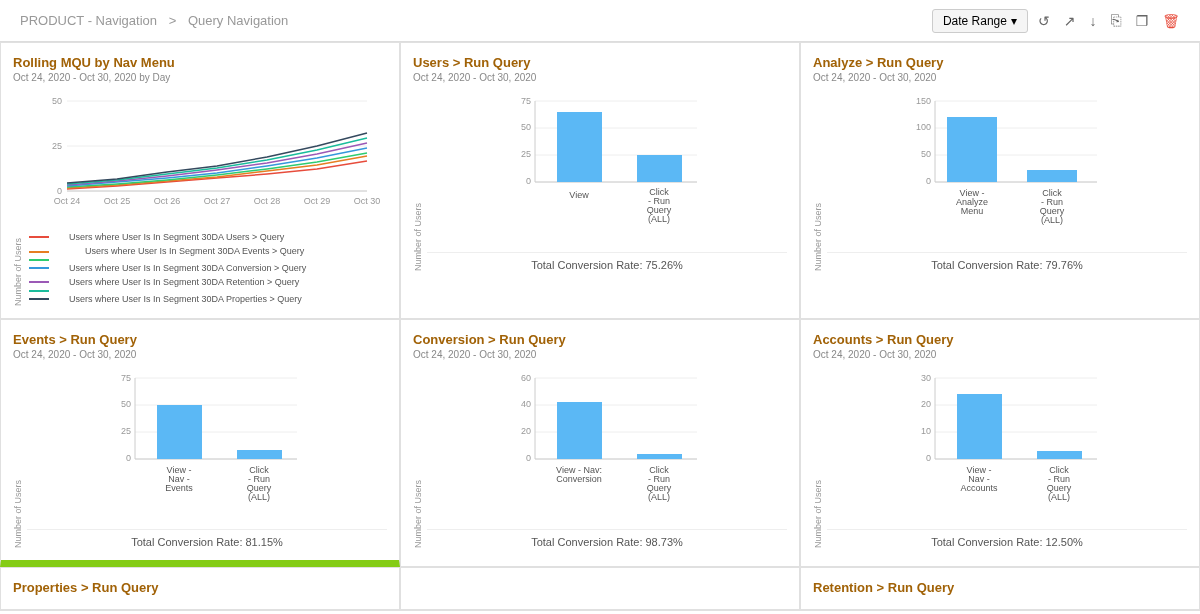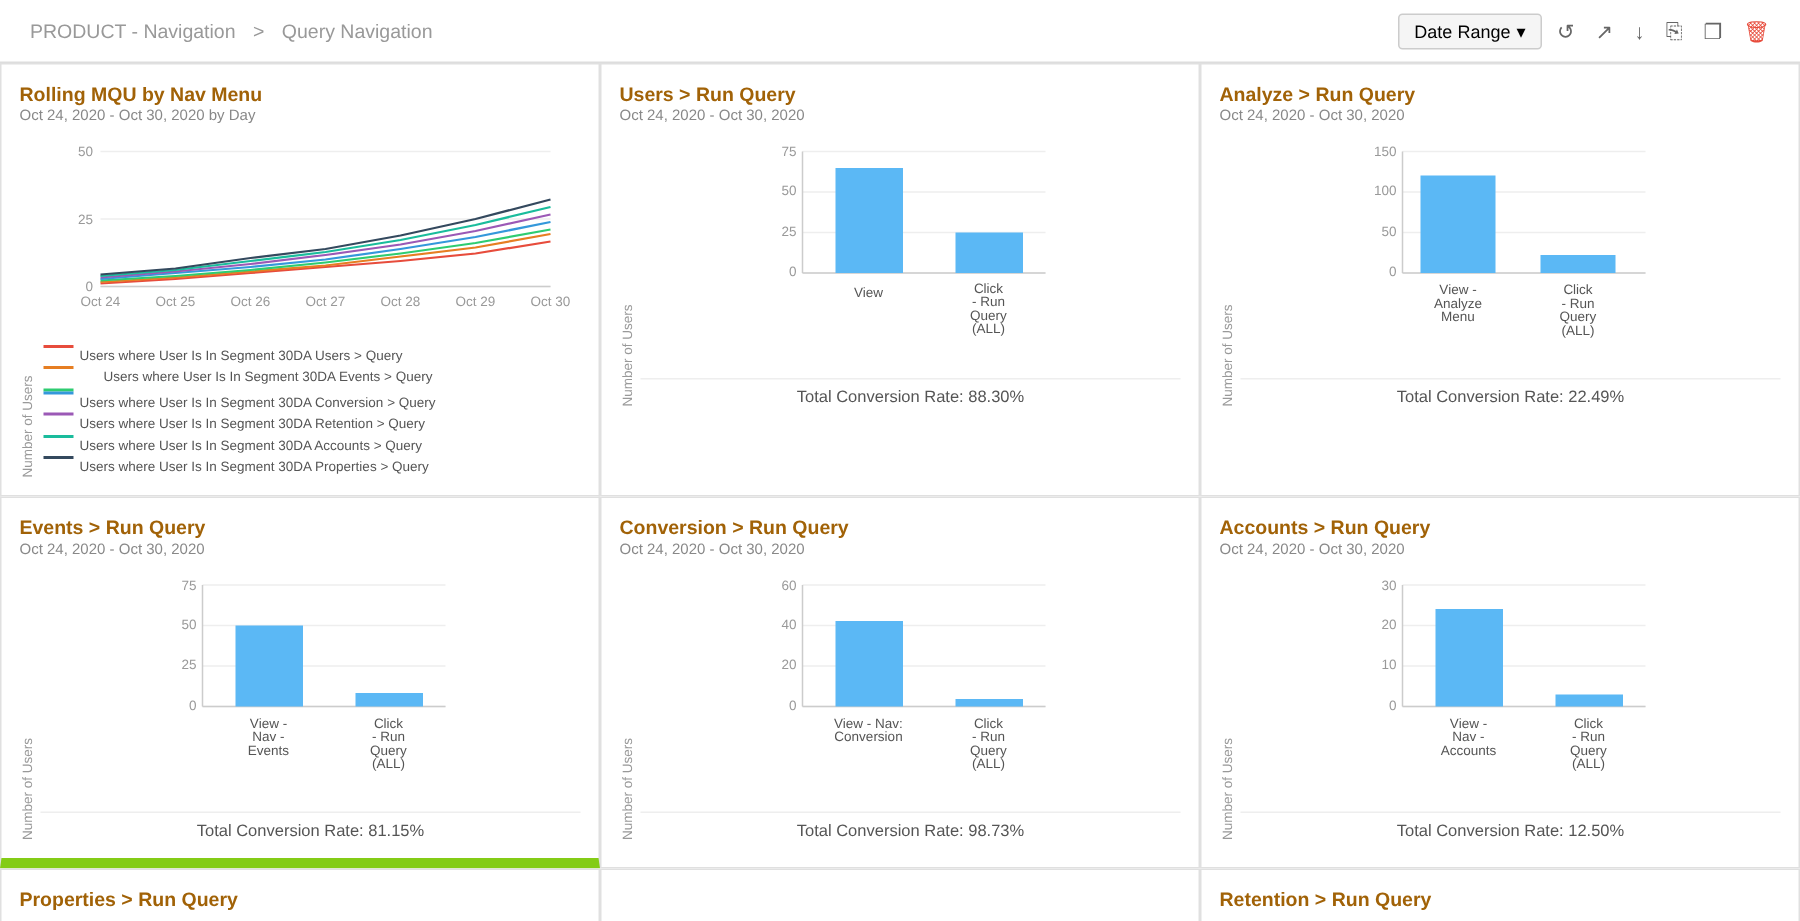--- a/index.html
+++ b/index.html
@@ -70,21 +70,22 @@
     }
 
     
     .legend {
       margin-top: 6px;
       font-size: 9px;
       line-height: 1.6;
     }
     .legend-item {
       display: flex;
-      gap: 4px;
+      align-items: center;
+      gap: 20px;
     }
     .legend-color {
       width: 20px;
       height: 2px;
       flex-shrink: 0;
     }
 
     svg text { font-family: Arial, sans-serif; }
   </style>
 </head>
@@ -161,21 +162,20 @@
           <div class="legend-item">
               <div class="legend-color" style="background:#3498db;"></div>
               <span style="font-size:9px; color:#555;">Users where User Is In Segment 30DA Conversion &gt; Query</span>
             </div>
           <div class="legend-item">
               <div class="legend-color" style="background:#9b59b6;"></div>
               <span style="font-size:9px; color:#555;">Users where User Is In Segment 30DA Retention &gt; Query</span>
             </div>
           <div class="legend-item">
               <div class="legend-color" style="background:#1abc9c;"></div>
-              <span style="font-size:9px; color:#555;">Users where User Is In Segment 30DA Accounts &gt; Query</span>
             </div>
           <div class="legend-item">
               <div class="legend-color" style="background:#34495e;"></div>
               <span style="font-size:9px; color:#555;">Users where User Is In Segment 30DA Properties &gt; Query</span>
             </div>
         </div>
       </div>
     </div>
   </div>
 
@@ -203,21 +203,21 @@
           <rect x="50" y="21" width="45" height="70" fill="#5bb8f5"></rect>
 
           <rect x="130" y="64" width="45" height="27" fill="#5bb8f5"></rect>
 
           <text x="72" y="107" text-anchor="middle" font-size="9" fill="#555">View</text>
           <text x="152" y="104" text-anchor="middle" font-size="9" fill="#555">Click</text>
           <text x="152" y="113" text-anchor="middle" font-size="9" fill="#555">- Run</text>
           <text x="152" y="122" text-anchor="middle" font-size="9" fill="#555">Query</text>
           <text x="152" y="131" text-anchor="middle" font-size="9" fill="#555">(ALL)</text>
         </svg>
-        <div class="conversion-rate">Total Conversion Rate: 88.30%</div>
+        <div class="conversion-rate">Total Conversion Rate: 75.26%</div>
       </div>
     </div>
   </div>
 
   <div class="chart-panel" style="border-bottom:1px solid #e0e0e0;">
     <div class="chart-title">Analyze &gt; Run Query</div>
     <div class="chart-subtitle">Oct 24, 2020 - Oct 30, 2020</div>
     <div style="display:flex; gap:4px;">
       <div style="writing-mode:vertical-rl; transform:rotate(180deg); font-size:9px; color:#999; white-space:nowrap;">Number of Users</div>
       <div style="flex:1;">
@@ -237,21 +237,21 @@
 
           <rect x="120" y="79" width="50" height="12" fill="#5bb8f5"></rect>
           <text x="65" y="105" text-anchor="middle" font-size="9" fill="#555">View -</text>
           <text x="65" y="114" text-anchor="middle" font-size="9" fill="#555">Analyze</text>
           <text x="65" y="123" text-anchor="middle" font-size="9" fill="#555">Menu</text>
           <text x="145" y="105" text-anchor="middle" font-size="9" fill="#555">Click</text>
           <text x="145" y="114" text-anchor="middle" font-size="9" fill="#555">- Run</text>
           <text x="145" y="123" text-anchor="middle" font-size="9" fill="#555">Query</text>
           <text x="145" y="132" text-anchor="middle" font-size="9" fill="#555">(ALL)</text>
         </svg>
-        <div class="conversion-rate">Total Conversion Rate: 22.49%</div>
+        <div class="conversion-rate">Total Conversion Rate: 79.76%</div>
       </div>
     </div>
   </div>
 
   <div class="chart-panel" style="border-right:1px solid #e0e0e0; border-bottom:7px solid #84cc16;">
     <div class="chart-title">Events &gt; Run Query</div>
     <div class="chart-subtitle">Oct 24, 2020 - Oct 30, 2020</div>
     <div style="display:flex; gap:4px;">
       <div style="writing-mode:vertical-rl; transform:rotate(180deg); font-size:9px; color:#999; white-space:nowrap;">Number of Users</div>
       <div style="flex:1;">

